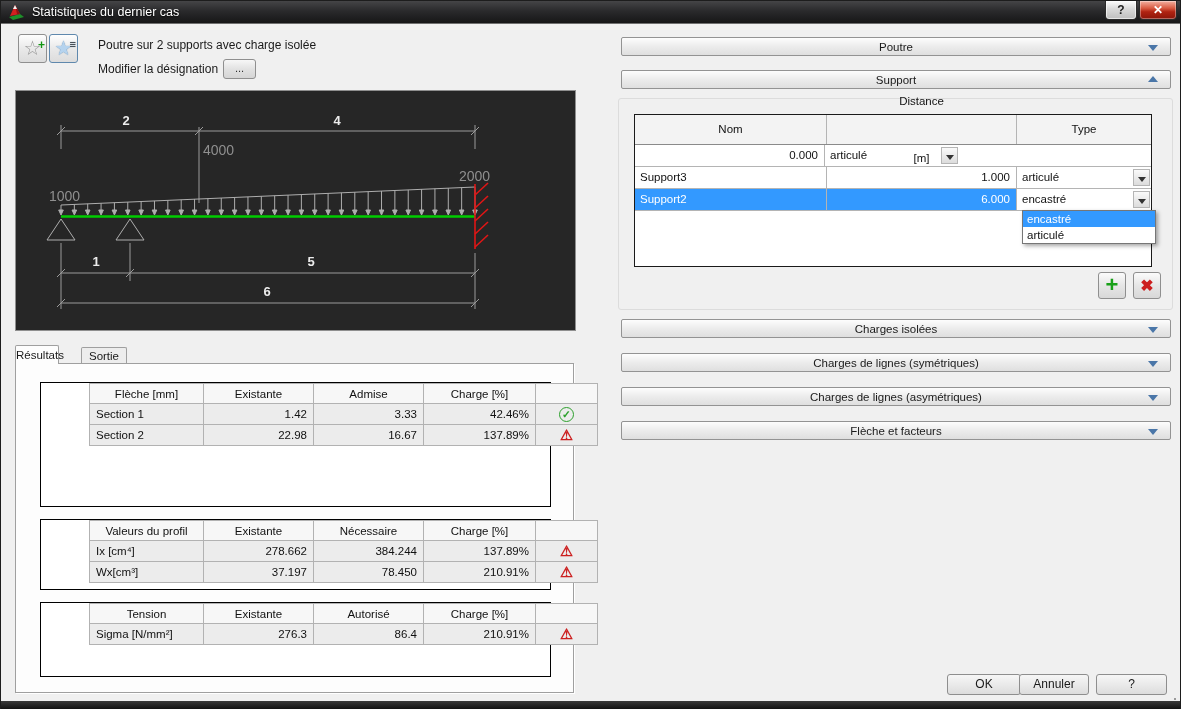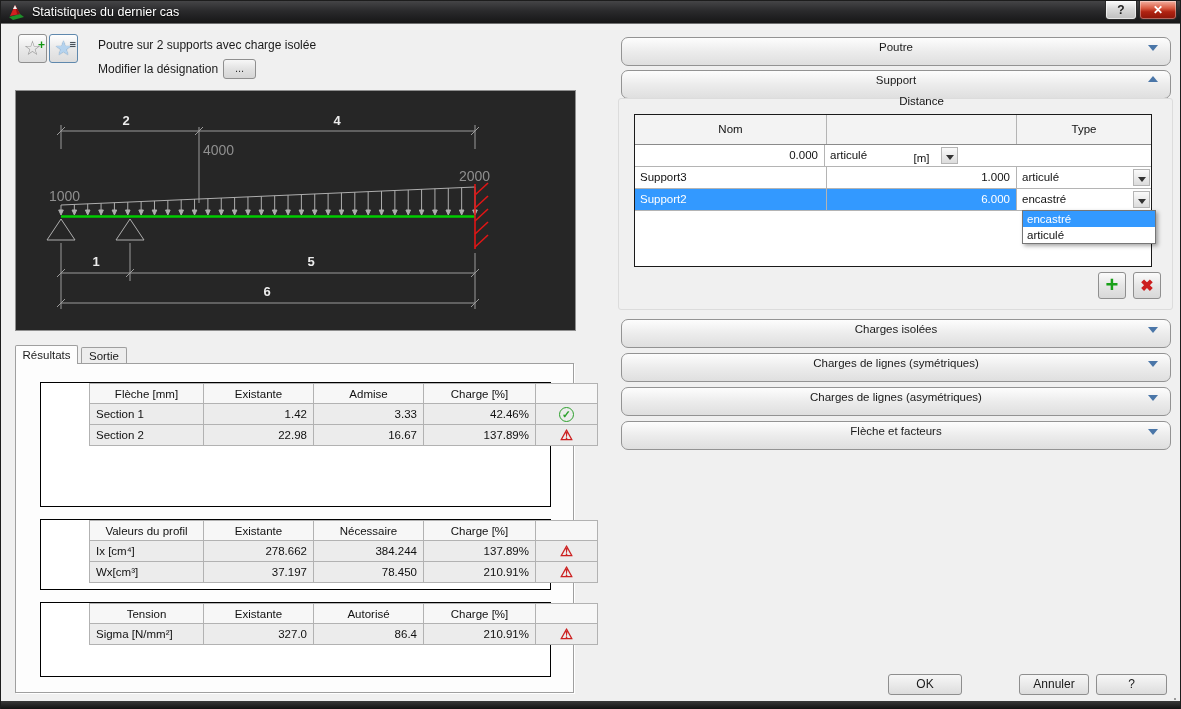--- a/index.html
+++ b/index.html
@@ -42,42 +42,42 @@
   .dim-line  { stroke:#9a9a9a; stroke-width:1; fill:none; }
   .dim-num   { fill:#ececec; font-size:13px; font-weight:bold; }
   .dim-val   { fill:#8f8f8f; font-size:14px; }
   .load-line { stroke:#aeaeae; stroke-width:1; fill:#aeaeae; }
   .beam-line { stroke:#00cc00; stroke-width:2.5; }
   .supp-line { stroke:#aeaeae; stroke-width:1; fill:none; }
   .fixed-line{ stroke:#e01616; stroke-width:1.6; }
   
   .tab { position:absolute; border:1px solid #9f9f9f; border-bottom:none;
     border-radius:2px 2px 0 0; font-size:11.5px; text-align:center; color:#1a1a1a; }
-  .tab-active { left:14px; top:344px; width:63px; height:19px; background:#fdfdfd;
+  .tab-active { left:14px; top:344px; width:44px; height:19px; background:#fdfdfd;
     line-height:19px; z-index:3; }
   .tab-idle { left:80px; top:346px; width:46px; height:17px; background:#ededed;
     line-height:16px; z-index:1; }
   .tabpage { position:absolute; left:14px; top:362px; width:559px; height:330px;
     background:#fdfdfd; border:1px solid #9f9f9f; box-shadow:1px 1px 0 #ffffff; z-index:2; }
   
   .rbox { position:absolute; left:24px; width:511px; background:#fff; border:1.5px solid #000; }
   .rtable { width:100%; border-collapse:collapse; table-layout:fixed;margin-left:48px; }
   .rtable td { border:1px solid #b2b2b2; font-size:11.5px; color:#111;
     height:21px; padding:0 6px; overflow:hidden; white-space:nowrap; }
   .rtable tr.hd td { background:#f7f7f7; text-align:center; height:20px; }
   .rtable tr.dr td { background:#ececec; }
   .rtable td.num { text-align:right; }
   .rtable td.ctr { text-align:left; }
   .rtable td.stc { background:#f4f4f4; text-align:center; }
   .st-ok { display:inline-block; width:15px; height:15px; border:1.6px solid #2ca02c;
     border-radius:50%; color:#2ca02c; font-size:10.5px; font-weight:bold; line-height:13px; }
   .st-warn { color:#cc2020; font-size:14.5px; font-weight:bold; line-height:15px; }
   
-  .acc { position:absolute; left:620px; width:550px; height:29px;
-    border:1px solid #939393; border-radius:7px;
+  .acc { position:absolute; left:620px; width:550px; height:19px;
+    border:1px solid #939393; border-radius:2px;
     background:linear-gradient(#fdfdfd,#ececec 50%,#dfdfdf);
     font-size:11.5px; color:#1a1a1a; text-align:center; line-height:18px; }
   .acc .arr { position:absolute; right:12px; top:7px; width:0; height:0;
     border-left:5px solid transparent; border-right:5px solid transparent; }
   .arr-down { border-top:6px solid #4a76a8; }
   .arr-up { border-bottom:6px solid #4a76a8; top:5px !important; }
   .supgroup { position:absolute; left:617px; top:97px; width:555px; height:212px;
     border:1px solid #dcdcdc; border-radius:3px; }
   
   .sup-table { position:absolute; left:633px; top:113px; width:518px; height:153px;
@@ -103,21 +103,21 @@
   .dd-sel { background:#3399ff; color:#fff; }
   .sq-btn { position:absolute; top:271px; width:28px; height:27px; border:1px solid #8f8f8f;
     border-radius:3px; background:linear-gradient(#fbfbfb,#e6e6e6 50%,#d8d8d8);
     text-align:center; font-weight:bold; }
   .sq-add { left:1097px; color:#18a018; font-size:22px; line-height:24px; }
   .sq-del { left:1132px; color:#cc1d1d; font-size:16px; line-height:25px; }
   
   .btn { position:absolute; top:673px; height:21px; border:1px solid #8e8e8e;
     border-radius:3px; background:linear-gradient(#f6f6f6,#eaeaea 50%,#dcdcdc);
     font-size:12px; color:#1a1a1a; text-align:center; line-height:19px; }
-  .btn-ok { left:887px; width:74px; }
+  .btn-ok { left:946px; width:74px; }
   .btn-cancel { left:1018px; width:70px; }
   .btn-help { left:1095px; width:71px; }
   .grip { position:absolute; left:1167px; top:695px; width:8px; height:8px; }
   .grip i { position:absolute; width:2px; height:2px; background:#9a9a9a; }
   .bottom-strip { position:absolute; left:0; top:700px; width:100%; height:9px;
     background:linear-gradient(#3a3a3a,#0d0d0d); }
 </style>
 </head>
 <body>
 
@@ -350,21 +350,21 @@
         <tbody>
             <tr class="hd">
           <td>Tension</td>
           <td>Existante</td>
           <td>Autorisé</td>
           <td>Charge [%]</td>
           <td></td>
         </tr>
         <tr class="dr">
           <td class="ctr">Sigma [N/mm²]</td>
-          <td class="num">327.0</td>
+          <td class="num">276.3</td>
           <td class="num">86.4</td>
           <td class="num">210.91%</td>
           <td class="stc"><span class="st-warn">⚠</span></td>
         </tr>
       </tbody>
         </table>
     </div>
   </div>
 
   <div class="acc" style="top:36px;">

